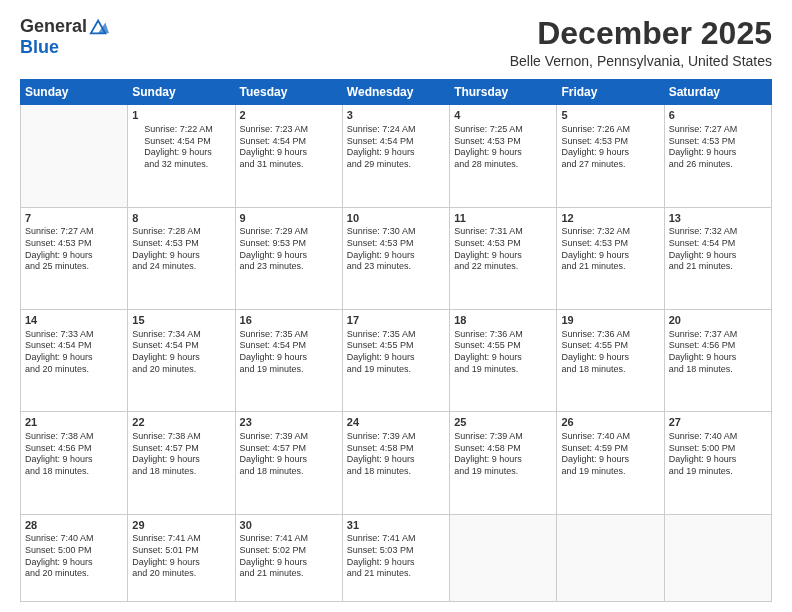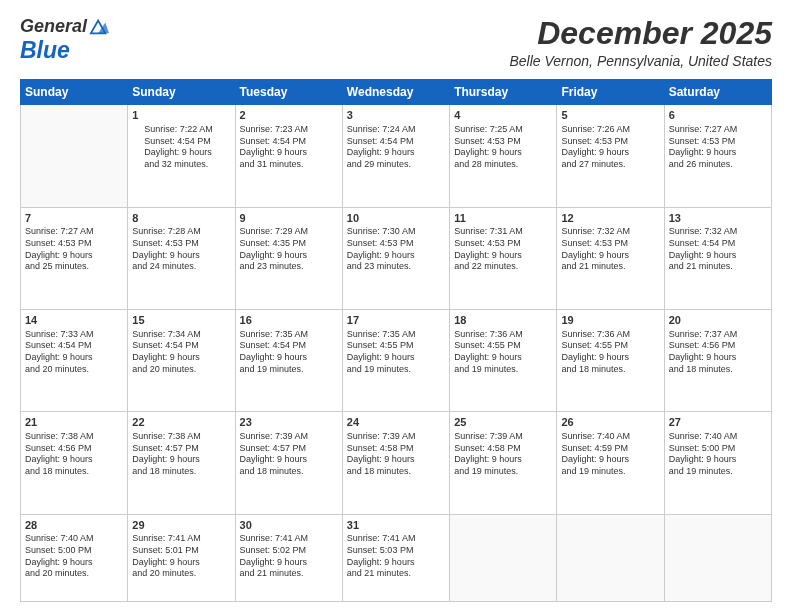--- a/index.html
+++ b/index.html
@@ -15,21 +15,20 @@
       height: 612px;
       padding: 16px 20px 10px 20px;
       display: flex;
       flex-direction: column;
     }
     .header {
       display: flex;
       justify-content: space-between;
       align-items: flex-start;
       margin-bottom: 10px;
-      font-style: italic;
     }
     .logo {
       display: flex;
       flex-direction: column;
       align-items: flex-start;
     }
     .logo-text {
       display: flex;
       align-items: center;
       font-size: 18px;
@@ -102,21 +101,21 @@
 <div class="page">
   <div class="header">
     <div class="logo">
       <div class="logo-text">
         <span class="logo-general">General</span>
         <svg class="logo-icon" viewBox="0 0 22 18" xmlns="http://www.w3.org/2000/svg">
           <polygon points="2,16 10,2 18,16" fill="none" stroke="#1565c0" stroke-width="2"></polygon>
           <polygon points="10,16 18,4 22,16" fill="#1565c0" opacity="0.7"></polygon>
         </svg>
       </div>
-      <div style="font-size:23px;font-weight:bold;">
+      <div style="font-size:18px;font-weight:bold;">
         <span class="logo-blue">Blue</span>
       </div>
     </div>
     <div class="title-block">
       <div class="month-title">December 2025</div>
       <div class="location-title">Belle Vernon, Pennsylvania, United States</div>
     </div>
   </div>
 
   <table class="calendar">
@@ -188,21 +187,21 @@
           <td>
             <div class="day-number">8</div>
             <div class="day-info" style="white-space: pre-line;">Sunrise: 7:28 AM
 Sunset: 4:53 PM
 Daylight: 9 hours
 and 24 minutes.</div>
           </td>
           <td>
             <div class="day-number">9</div>
             <div class="day-info" style="white-space: pre-line;">Sunrise: 7:29 AM
-Sunset: 4:35 PM
+Sunset: 9:53 PM
 Daylight: 9 hours
 and 23 minutes.</div>
           </td>
           <td>
             <div class="day-number">10</div>
             <div class="day-info" style="white-space: pre-line;">Sunrise: 7:30 AM
 Sunset: 4:53 PM
 Daylight: 9 hours
 and 23 minutes.</div>
           </td>

